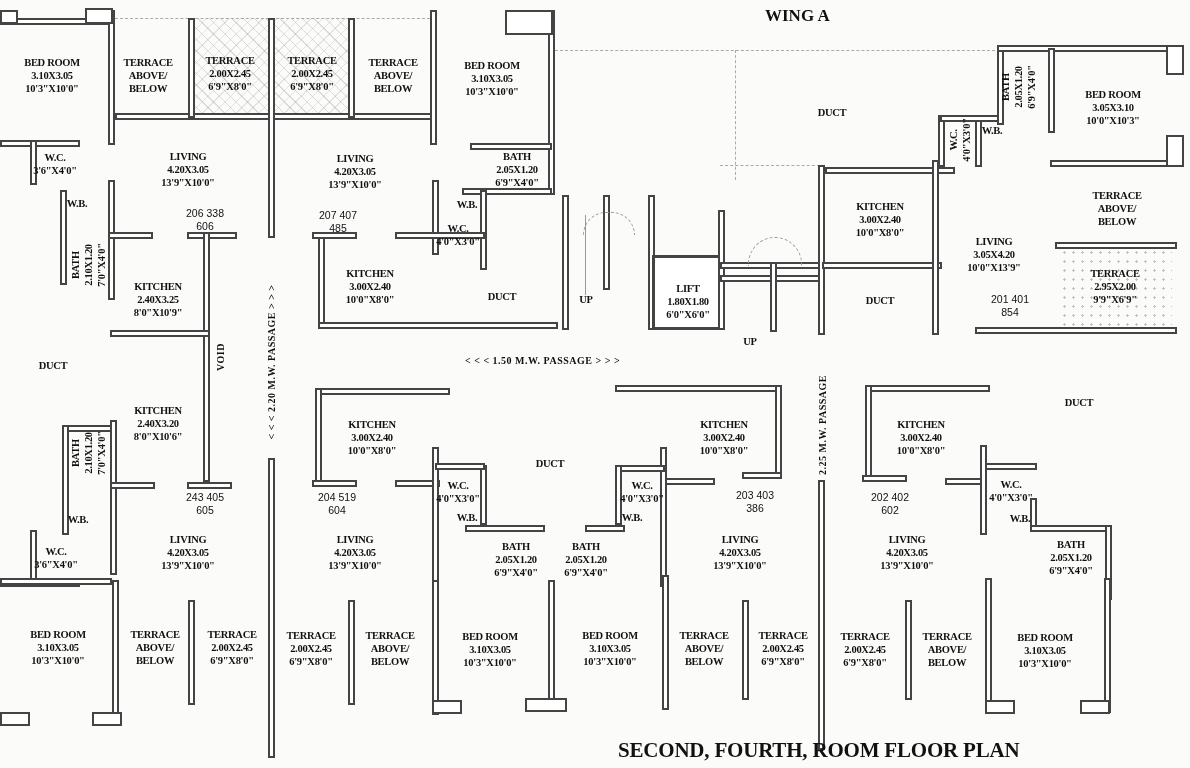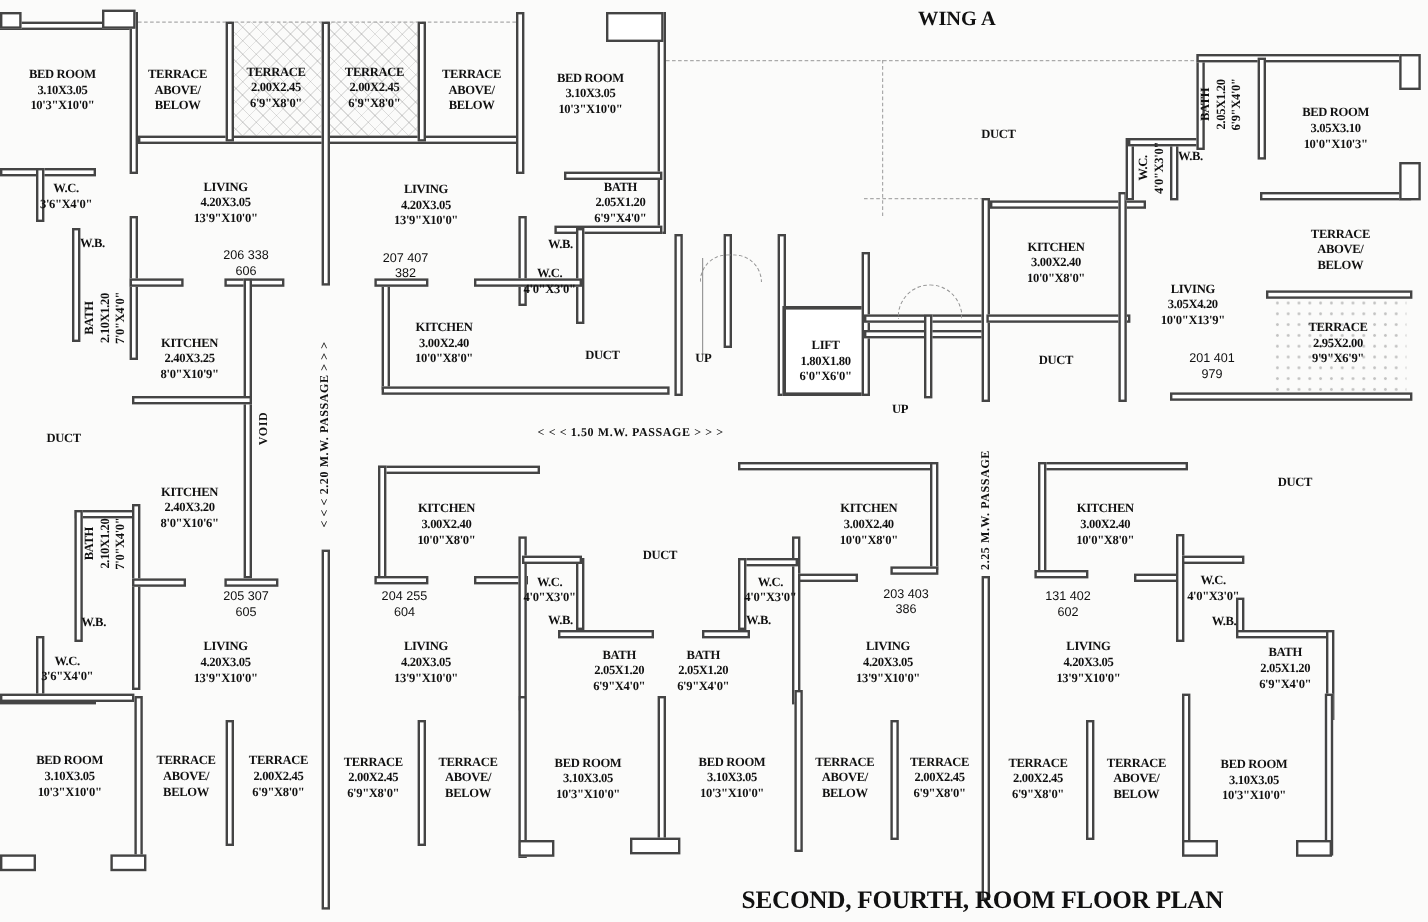--- a/index.html
+++ b/index.html
@@ -164,21 +164,21 @@
 <div class="wall" style="left:0;top:712px;width:30px;height:14px;"></div>
 <div class="wall" style="left:92px;top:712px;width:30px;height:14px;"></div>
 <div class="wall" style="left:432px;top:700px;width:30px;height:14px;"></div>
 <div class="wall" style="left:525px;top:698px;width:42px;height:14px;"></div>
 <div class="wall" style="left:985px;top:700px;width:30px;height:14px;"></div>
 <div class="wall" style="left:1080px;top:700px;width:30px;height:14px;"></div>
 
 <div class="title-wing">WING A</div>
 <div class="title-plan">SECOND, FOURTH, ROOM  FLOOR PLAN</div>
 
-<div class="passage" style="left:448px;top:355px;">&lt; &lt; &lt;  1.50 M.W. PASSAGE  &gt; &gt; &gt;</div>
+<div class="passage" style="left:465px;top:355px;">&lt; &lt; &lt;  1.50 M.W. PASSAGE  &gt; &gt; &gt;</div>
 <div class="passage rot" style="left:271px;top:362px;">&lt; &lt; &lt;  2.20 M.W. PASSAGE  &gt; &gt; &gt;</div>
 <div class="passage rot" style="left:822px;top:425px;">2.25 M.W. PASSAGE</div>
 <div class="passage rot" style="left:220px;top:357px;">VOID</div>
 
 <div class="lbl" style="left:52px;top:56px;">
     <span>BED ROOM</span>
     <span>3.10X3.05</span>
     <span>10'3"X10'0"</span>
   </div>
 <div class="lbl" style="left:148px;top:56px;">
@@ -461,34 +461,34 @@
 
 <div class="lbl" style="left:586px;top:293px;">UP</div>
 <div class="lbl" style="left:750px;top:335px;">UP</div>
 
 <div class="unitno" style="left:205px;top:207px;">
     <span>206  338</span>
     <span>606</span>
   </div>
 <div class="unitno" style="left:338px;top:209px;">
     <span>207  407</span>
-    <span>382</span>
+    <span>485</span>
   </div>
 <div class="unitno" style="left:1010px;top:293px;">
     <span>201  401</span>
-    <span>979</span>
+    <span>854</span>
   </div>
 <div class="unitno" style="left:205px;top:491px;">
-    <span>205  307</span>
+    <span>243  405</span>
     <span>605</span>
   </div>
 <div class="unitno" style="left:337px;top:491px;">
-    <span>204  255</span>
+    <span>204  519</span>
     <span>604</span>
   </div>
 <div class="unitno" style="left:755px;top:489px;">
     <span>203  403</span>
     <span>386</span>
   </div>
 <div class="unitno" style="left:890px;top:491px;">
-    <span>131  402</span>
+    <span>202  402</span>
     <span>602</span>
   </div>
 
 </body></html>

